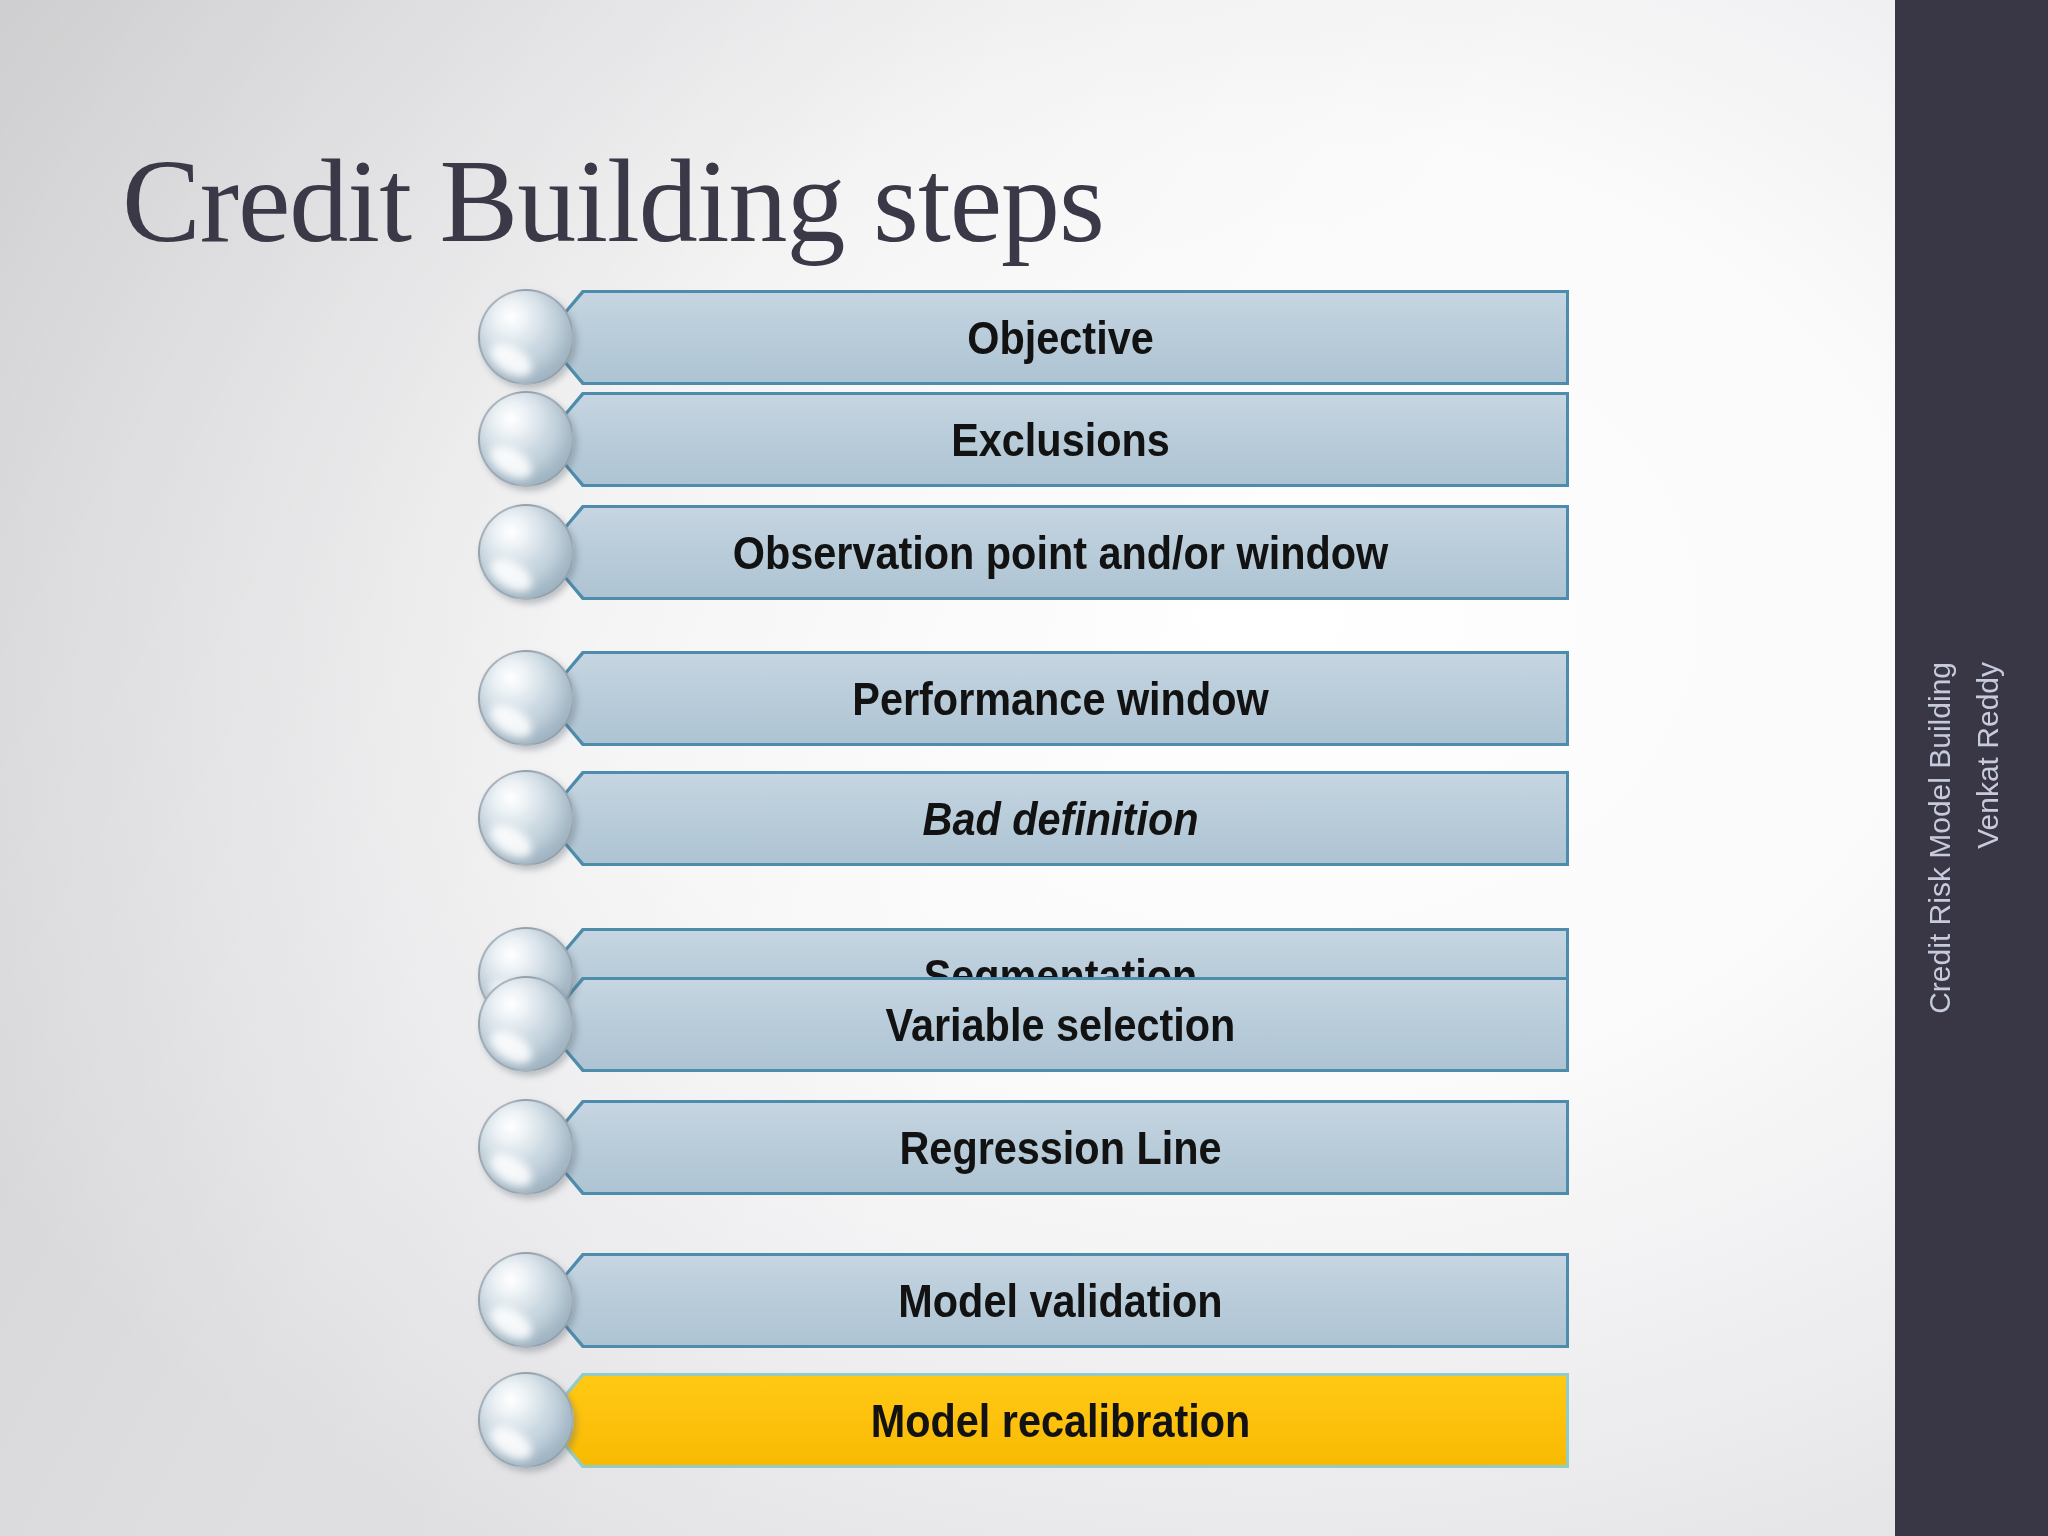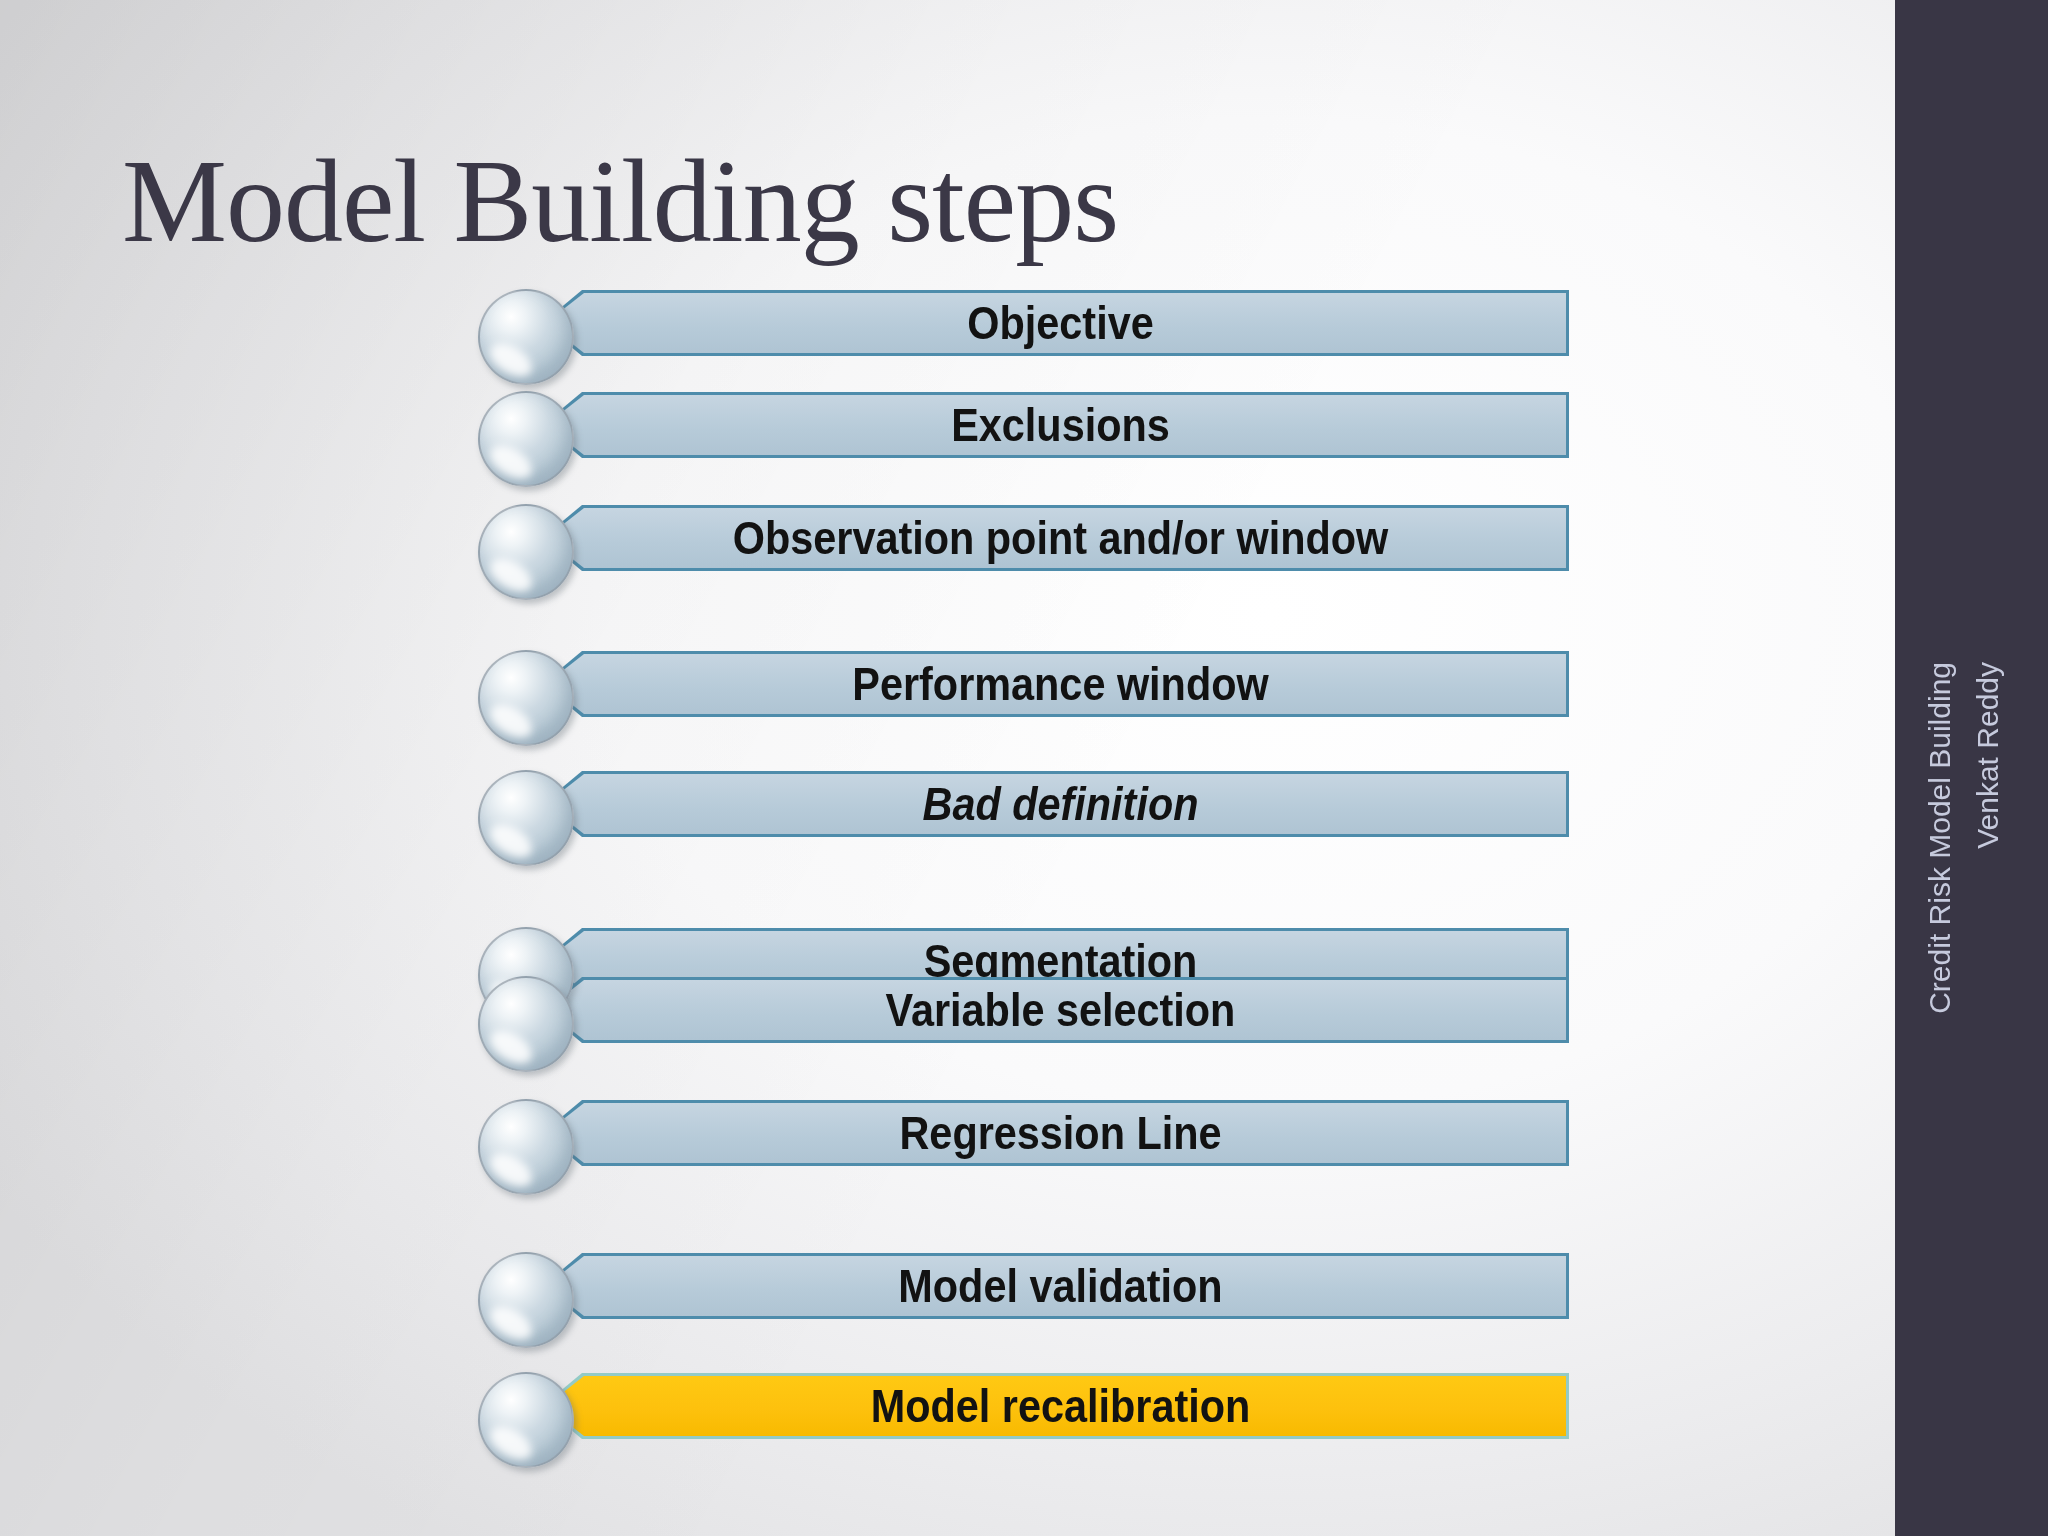--- a/index.html
+++ b/index.html
@@ -16,21 +16,21 @@
     position:absolute;left:122px;top:128px;
     font-family:"Liberation Serif","DejaVu Serif",serif;
     font-size:118px;line-height:1.26;font-weight:500;
     letter-spacing:-1px;
     color:var(--title-color,#3b3847);
     white-space:nowrap;
   }
   .steps{position:absolute;left:0;top:0;width:100%;height:100%;}
   .step-row{position:absolute;left:0;width:100%;height:94px;}
   .bar{
-    position:absolute;left:552px;top:0;width:1017px;height:66px;
+    position:absolute;left:552px;top:0;width:1017px;height:95px;
     background:var(--bar-border,#4e8cab);
     clip-path:polygon(30px 0, 100% 0, 100% 100%, 30px 100%, 0 62%, 0 38%);
     filter:drop-shadow(0px 3px 2px rgba(90,100,110,0.35));
   }
   .bar::before{
     content:"";position:absolute;inset:3px;
     background:linear-gradient(180deg,#c6d5e1 0%, var(--bar-fill,#b7cbd9) 55%, #afc4d3 100%);
     clip-path:polygon(29px 0, 100% 0, 100% 100%, 29px 100%, 0 62%, 0 38%);
   }
   .step-row.highlight .bar{background:var(--highlight-border,#93cbc6);}
@@ -65,21 +65,21 @@
     font-size:30px;line-height:48px;text-align:right;
     color:var(--sidebar-text,#c6cadd);
     white-space:nowrap;
   }
 </style>
 </head>
 <body>
 
 <div class="slide" style="--title-color: #3b3847; --bar-fill: #b7cbd9; --bar-border: #4e8cab; --bar-text: #121212; --highlight-fill: #fdc10d; --highlight-border: #93cbc6; --sidebar-bg: #393645; --sidebar-text: #c6cadd; --page-box: #2d93b7; --page-num: #ffffff;">
 
-  <div class="title">Model Building steps</div>
+  <div class="title">Credit Building steps</div>
 
   <div class="steps">
       <div class="step-row" style="top: 290px;">
         <div class="bar">
           <span class="bar-label">Objective</span>
         </div>
         <span class="ball"></span>
       </div>
       <div class="step-row" style="top: 392px;">
         <div class="bar">

